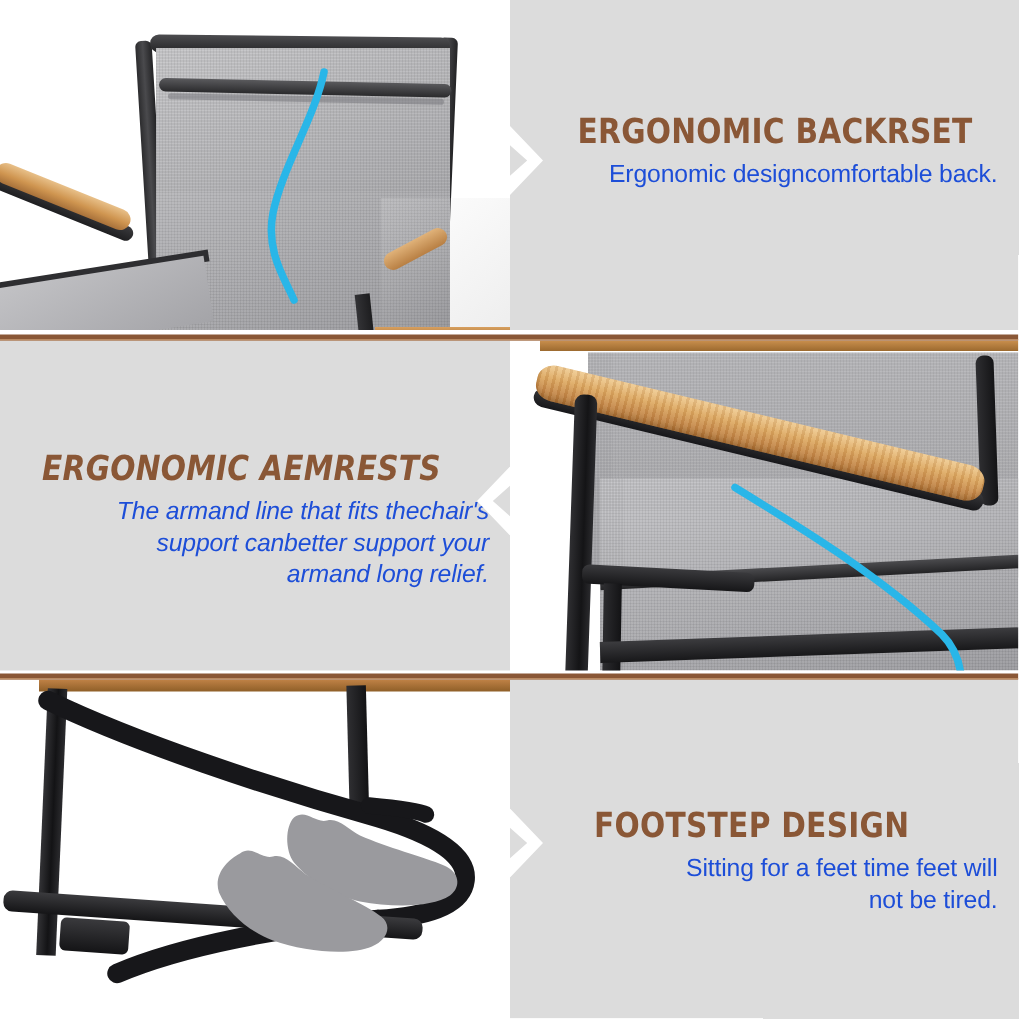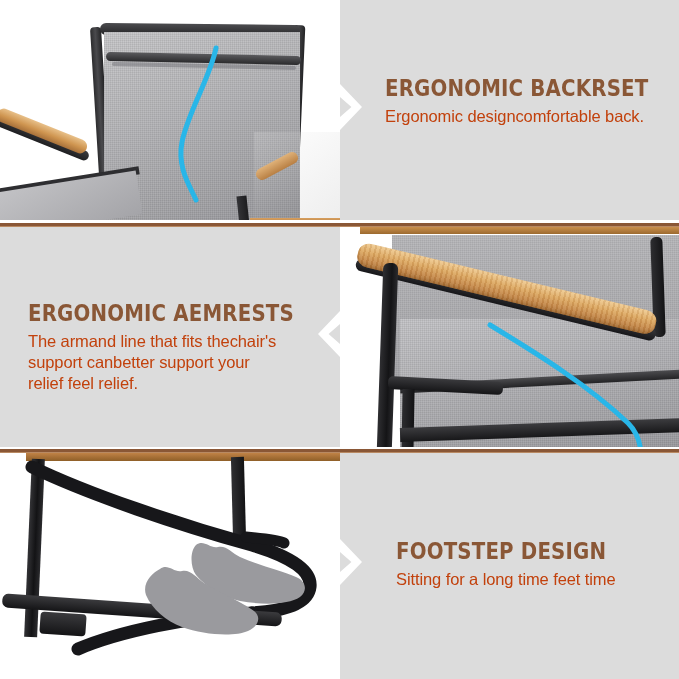--- a/index.html
+++ b/index.html
@@ -31,21 +31,21 @@
   .row-3 { top: 453px; height: 226px; }
 
   .half {
     position: relative;
     height: 100%;
     overflow: hidden;
   }
   .photo-half { width: 340px; background: #ffffff; }
   .text-half  { width: 339px; background: #dcdcdc; }
   .row-2 .photo-half { width: 339px; }
-  .row-2 .text-half  { width: 340px; }
+  .row-2 .text-half  { width: 340px; font-style: italic; }
 
   
   .divider {
     position: absolute;
     left: 0;
     width: 679px;
     height: 4px;
     background: #8a5736;
     z-index: 40;
   }
@@ -75,26 +75,27 @@
     font-weight: bold;
     font-size: 23px;
     letter-spacing: 0.2px;
     line-height: 1.05;
     margin: 0 0 6px 0;
     transform: scaleX(0.86);
     transform-origin: left center;
     white-space: nowrap;
   }
   .body-text {
-    color: #c2410c;
+    color: #1d4ed8;
     font-family: "Liberation Sans", sans-serif;
     font-size: 16.5px;
     line-height: 1.26;
     margin: 0;
     letter-spacing: -0.1px;
+    text-align: right;
   }
   .body-text .ln { display: block; }
 
   
   .chevron {
     position: absolute;
     width: 22px;
     height: 46px;
     background: #ffffff;
     z-index: 30;
@@ -340,21 +341,21 @@
 
   <div class="row row-2">
 
     <div class="half text-half">
       <div class="chevron chevron-left"></div>
       <div class="text-block">
         <h2 class="heading">ERGONOMIC AEMRESTS</h2>
         <p class="body-text">
           <span class="ln">The armand line that fits thechair's</span>
           <span class="ln">support canbetter support your</span>
-          <span class="ln">relief feel relief.</span>
+          <span class="ln">armand long relief.</span>
         </p>
       </div>
     </div>
 
     <div class="half photo-half">
       <div class="p2-bg"></div>
       <div class="p2-mesh-back"></div>
       <div class="p2-mesh-seat"></div>
       <div class="p2-seat-rail"></div>
       <div class="p2-right-post"></div>
@@ -399,19 +400,20 @@
                  C234,184 204,182 182,174 C166,168 152,156 146,142
                  C142,130 152,120 160,116 Z" fill="#9a9a9e"></path>
       </svg>
     </div>
 
     <div class="half text-half">
       <div class="chevron chevron-right"></div>
       <div class="text-block">
         <h2 class="heading">FOOTSTEP DESIGN</h2>
         <p class="body-text">
-          <span class="ln">Sitting for a long time feet time</span>
+          <span class="ln">Sitting for a feet time feet will</span>
+          <span class="ln">not be tired.</span>
         </p>
       </div>
     </div>
   </div>
 
 </div>
 
 </body></html>

